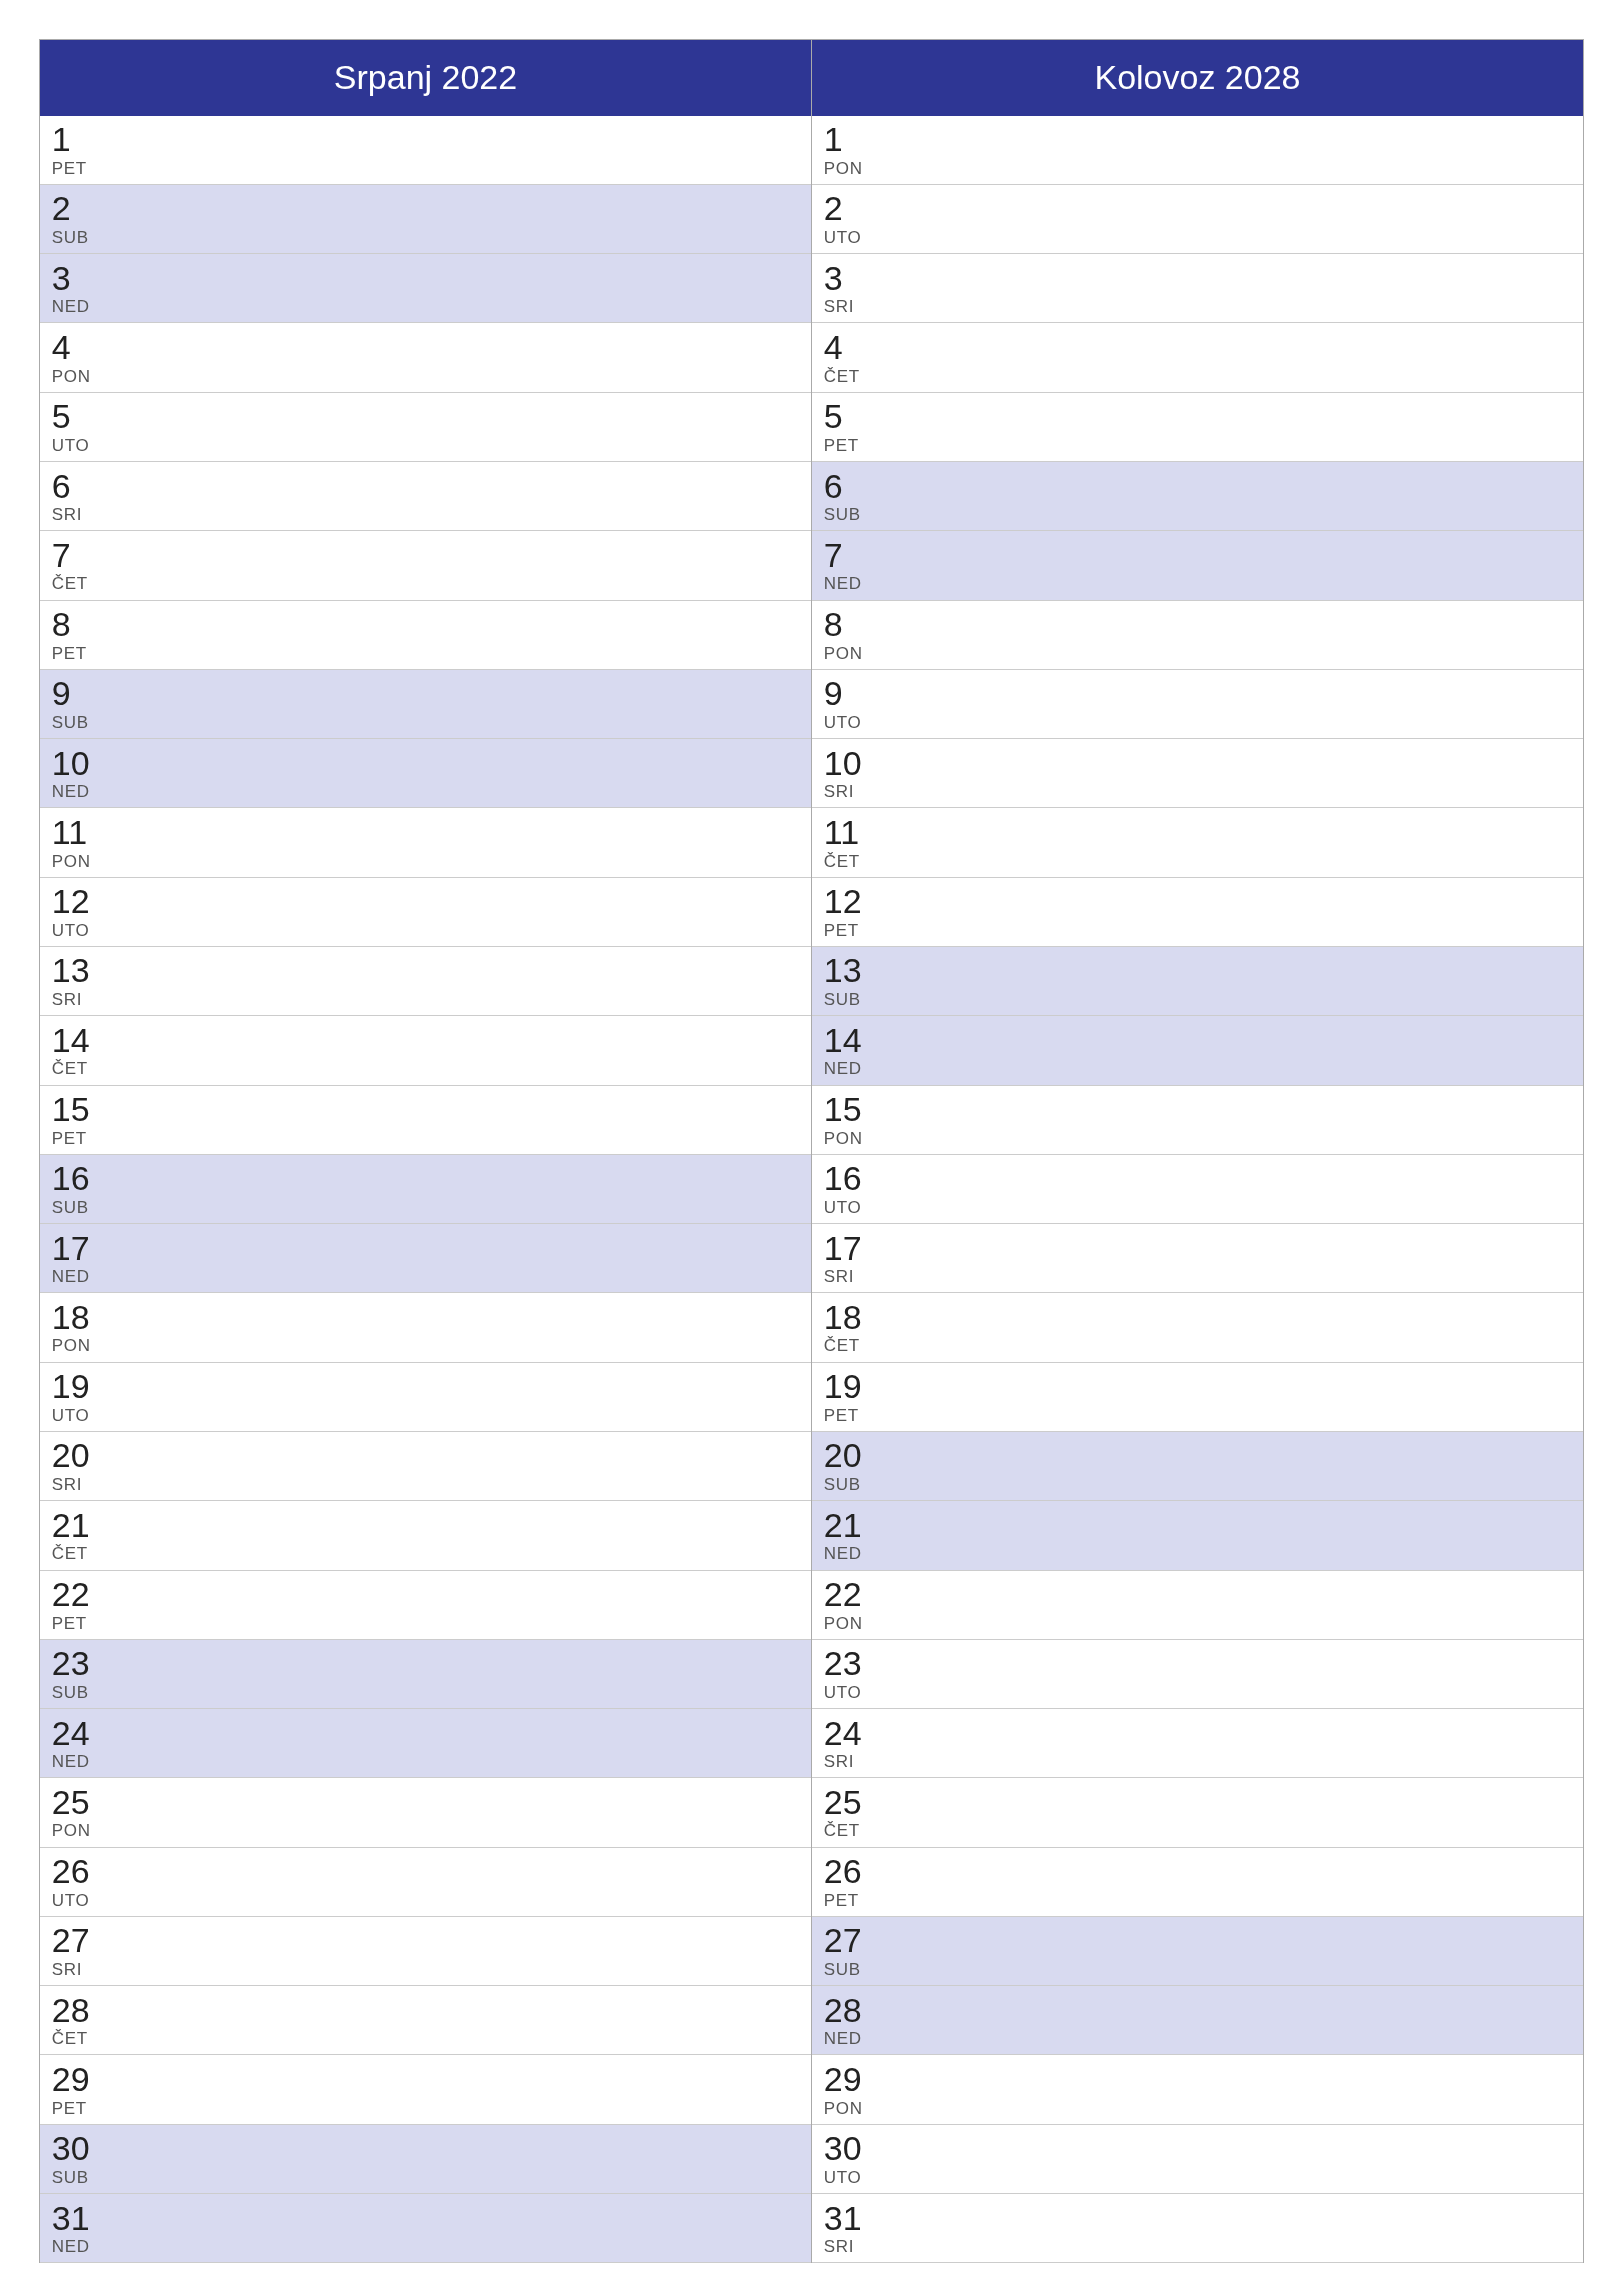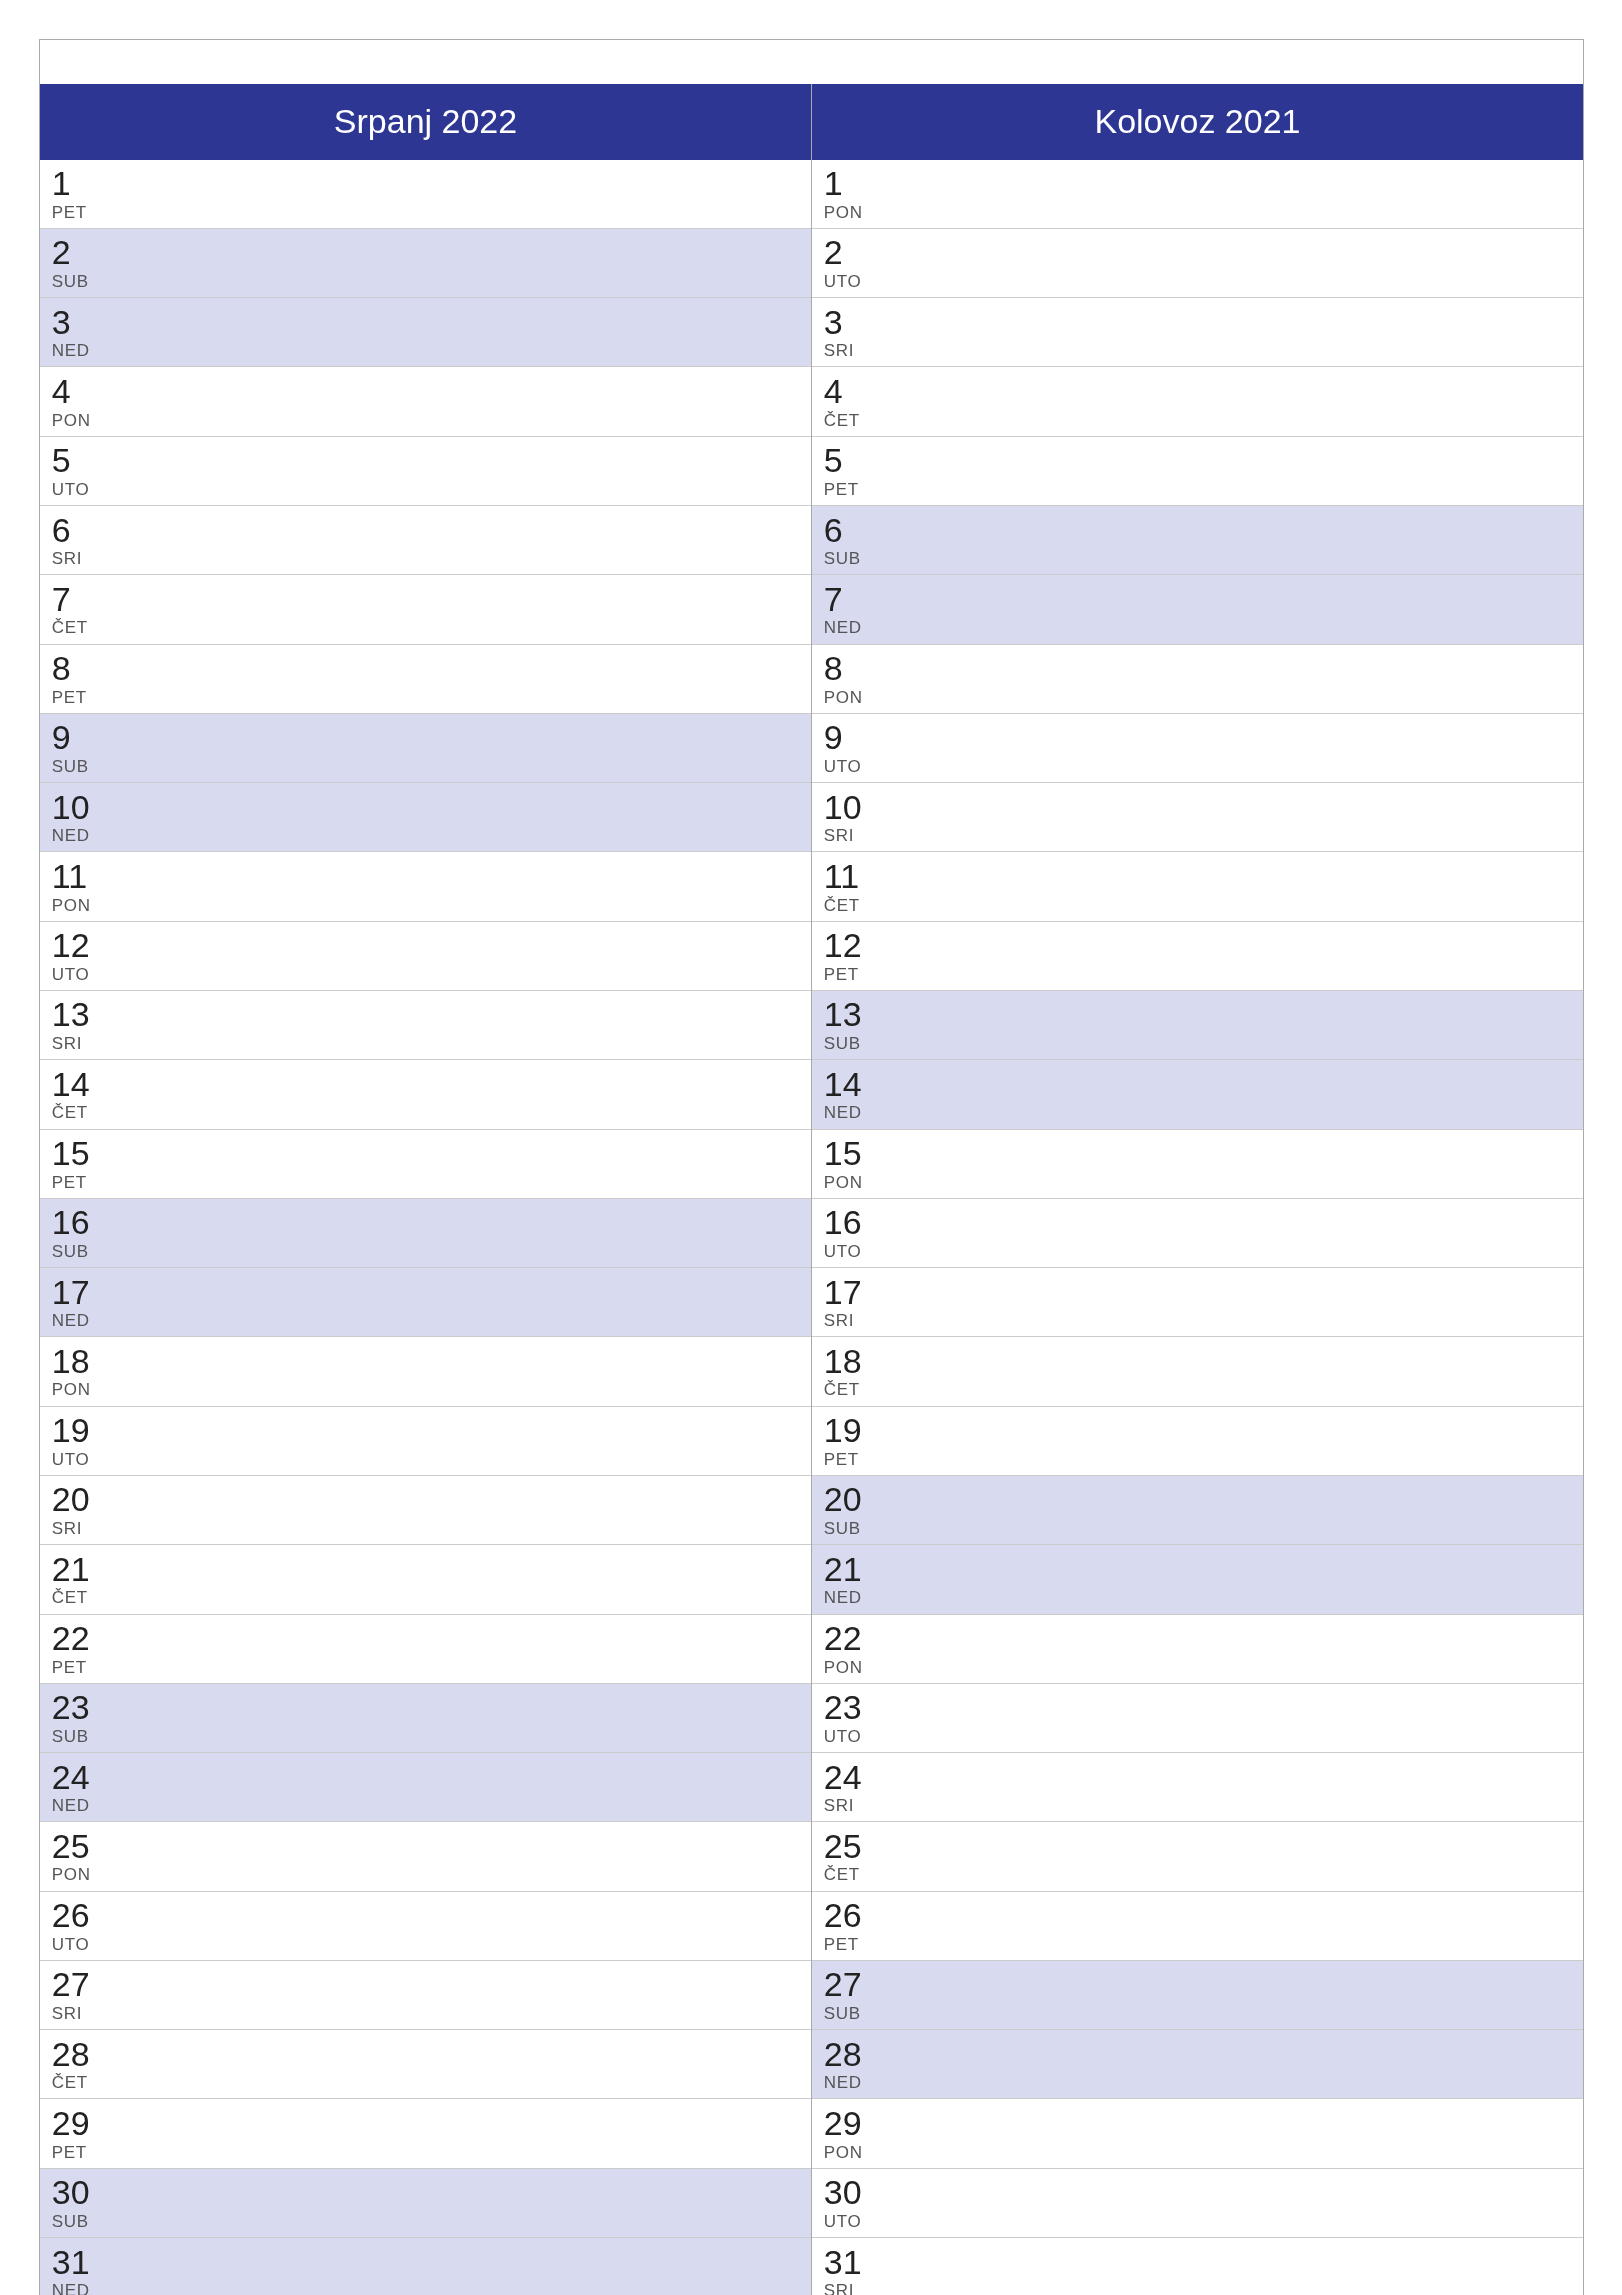--- a/index.html
+++ b/index.html
@@ -21,21 +21,20 @@
     }
     .header-cell {
       flex: 1;
       background: #2e3694;
       color: #fff;
       font-size: 34px;
       font-weight: normal;
       text-align: center;
       padding: 18.3px 6.5px;
       border-right: 1px solid #aaa;
-      margin-top: 44px;
     }
     .header-cell:last-child {
       border-right: none;
     }
     .calendar-body {
       display: flex;
       width: 100%;
     }
     .month-col {
       flex: 1;
@@ -73,21 +72,21 @@
       display: flex;
       flex-direction: column;
     }
   </style>
 </head>
 <body>
 
 <div class="calendar-container">
   <div class="calendar-header">
     <div class="header-cell">Srpanj 2022</div>
-    <div class="header-cell">Kolovoz 2021</div>
+    <div class="header-cell">Kolovoz 2028</div>
   </div>
   <div class="calendar-body">
     <div class="month-col" id="col-july">
         <div class="day-row">
           <div class="day-info">
             <span class="day-number">1</span>
             <span class="day-name">PET</span>
           </div>
         </div>
         <div class="day-row weekend">

